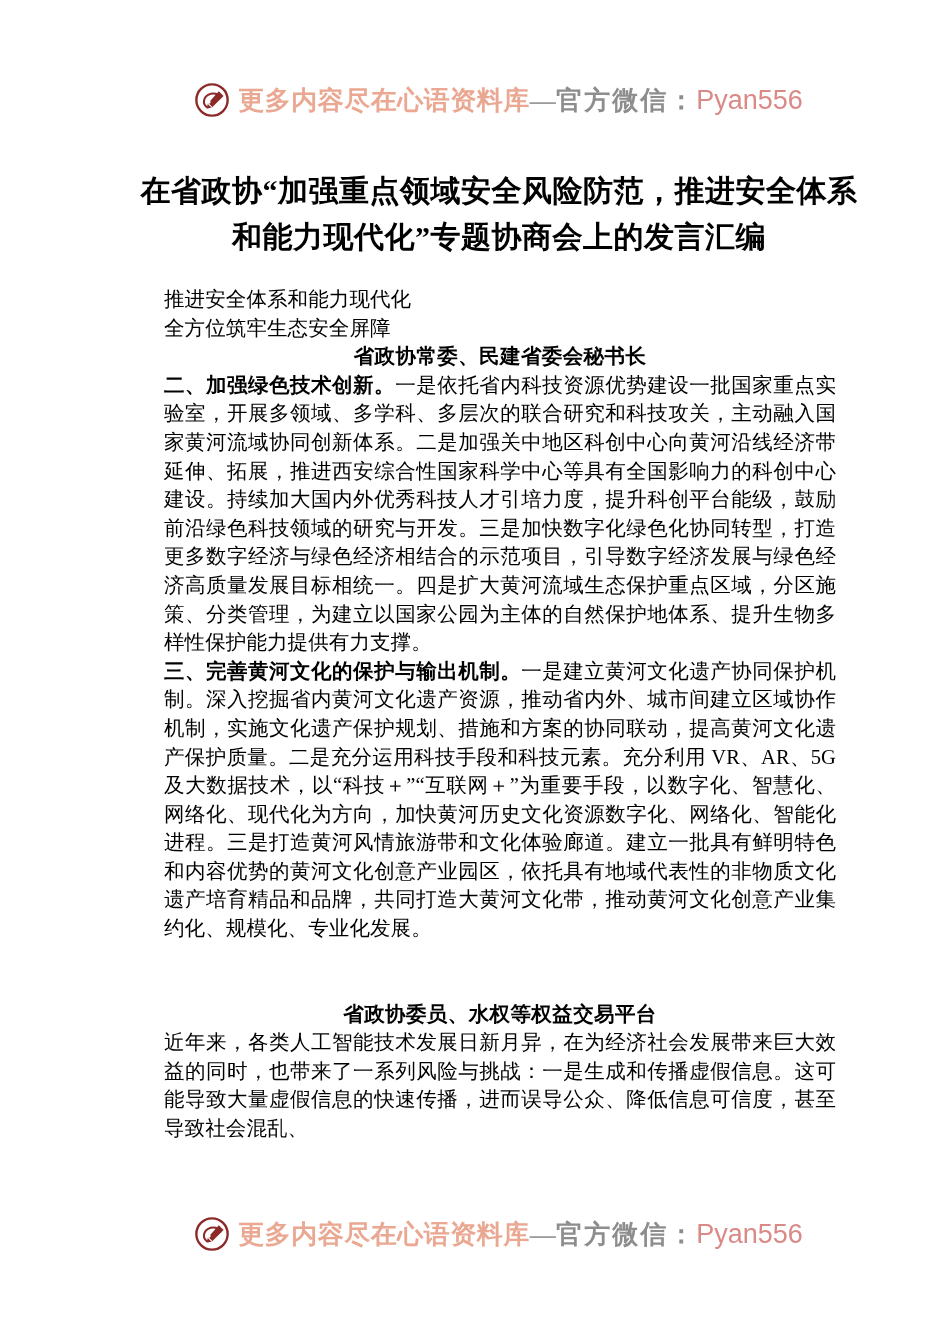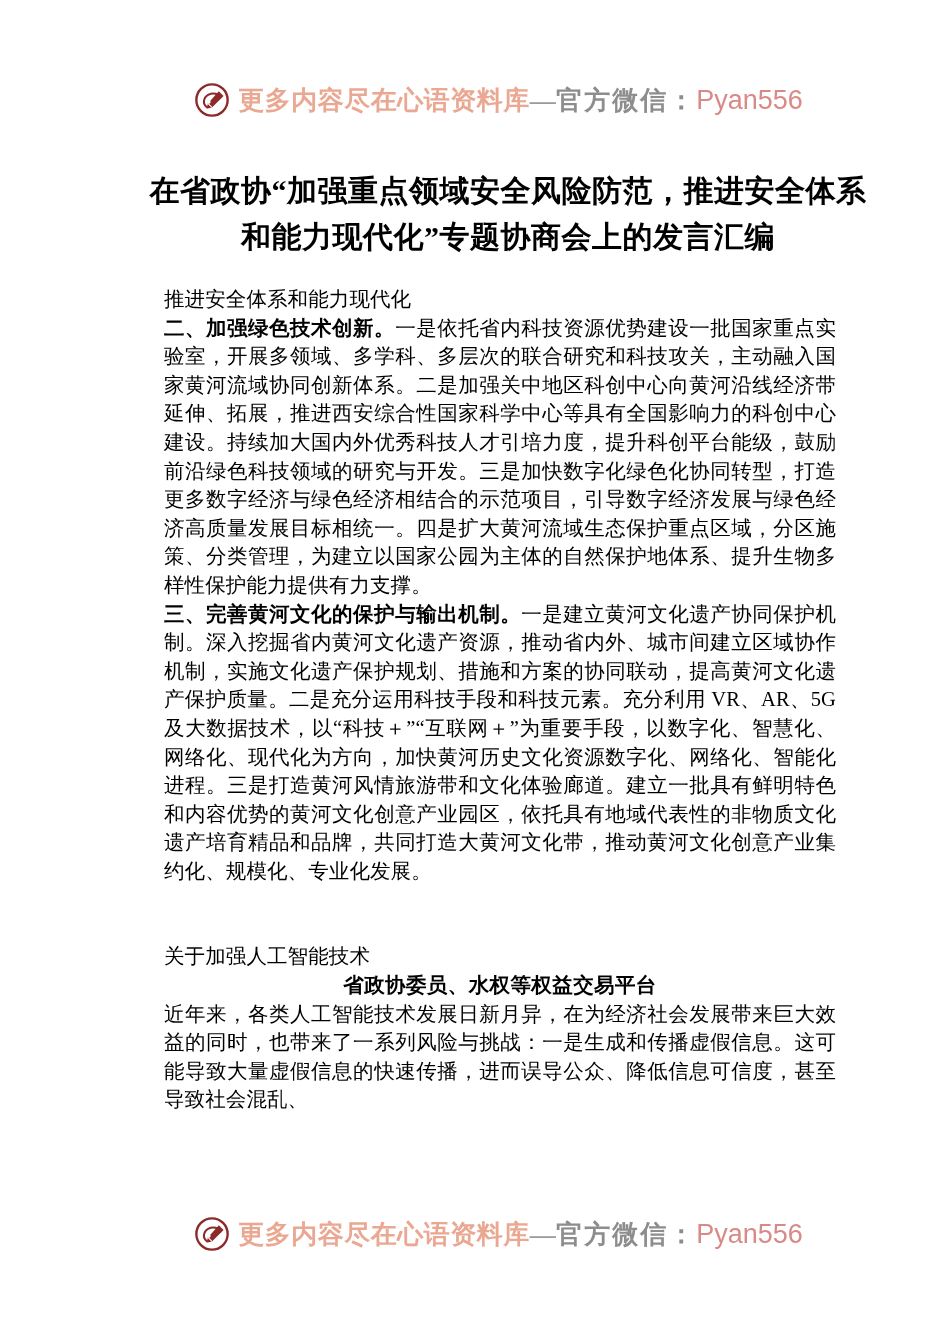--- a/index.html
+++ b/index.html
@@ -63,21 +63,21 @@
     font-family: "Liberation Sans", "DejaVu Sans", sans-serif;
     font-weight: normal;
     font-size: 27px;
     letter-spacing: 0;
   }
 
   
   .doc-title {
     position: absolute;
     top: 148px;
-    left: 124px;
+    left: 115px;
     width: 720px;
     text-align: center;
     font-size: 30px;
     font-weight: bold;
     line-height: 46px;
     letter-spacing: 0.5px;
   }
 
   
   .content {
@@ -132,31 +132,32 @@
     </svg>
     <span class="wm-text"><span class="wm-cn">更多内容尽在心语资料库</span><span class="wm-sep">—</span><span class="wm-mid">官方微信：</span><span class="wm-id">Pyan556</span></span>
   </div>
 
   <h1 class="doc-title">在省政协“加强重点领域安全风险防范，推进安全体系和能力现代化”专题协商会上的发言汇编</h1>
 
   <div class="content">
 
     <div>
       <div class="sub-title-line">推进安全体系和能力现代化</div>
+      <div class="sub-title-line">全方位筑牢生态安全屏障</div>
+      <div class="byline">省政协常委、民建省委会秘书长</div>
 
 
       <p class="para"><b class="lead">二、加强绿色技术创新。</b><span>一是依托省内科技资源优势建设一批国家重点实验室，开展多领域、多学科、多层次的联合研究和科技攻关，主动融入国家黄河流域协同创新体系。二是加强关中地区科创中心向黄河沿线经济带延伸、拓展，推进西安综合性国家科学中心等具有全国影响力的科创中心建设。持续加大国内外优秀科技人才引培力度，提升科创平台能级，鼓励前沿绿色科技领域的研究与开发。三是加快数字化绿色化协同转型，打造更多数字经济与绿色经济相结合的示范项目，引导数字经济发展与绿色经济高质量发展目标相统一。四是扩大黄河流域生态保护重点区域，分区施策、分类管理，为建立以国家公园为主体的自然保护地体系、提升生物多样性保护能力提供有力支撑。</span></p>
 
       <p class="para"><b class="lead">三、完善黄河文化的保护与输出机制。</b><span>一是建立黄河文化遗产协同保护机制。深入挖掘省内黄河文化遗产资源，推动省内外、城市间建立区域协作机制，实施文化遗产保护规划、措施和方案的协同联动，提高黄河文化遗产保护质量。二是充分运用科技手段和科技元素。充分利用 VR、AR、5G 及大数据技术，以“科技＋”“互联网＋”为重要手段，以数字化、智慧化、网络化、现代化为方向，加快黄河历史文化资源数字化、网络化、智能化进程。三是打造黄河风情旅游带和文化体验廊道。建立一批具有鲜明特色和内容优势的黄河文化创意产业园区，依托具有地域代表性的非物质文化遗产培育精品和品牌，共同打造大黄河文化带，推动黄河文化创意产业集约化、规模化、专业化发展。</span></p>
     </div>
 
     <div class="spacer-block"></div>
 
     <div>
-      <div class="sub-title-line">关于加强人工智能技术</div>
       <div class="byline">省政协委员、水权等权益交易平台</div>
 
       <p class="para"><span>近年来，各类人工智能技术发展日新月异，在为经济社会发展带来巨大效益的同时，也带来了一系列风险与挑战：一是生成和传播虚假信息。这可能导致大量虚假信息的快速传播，进而误导公众、降低信息可信度，甚至导致社会混乱、</span></p>
     </div>
 
   </div>
 
   <div class="watermark bottom">
     <svg class="wm-logo" viewBox="0 0 100 100" aria-hidden="true">
       <circle cx="50" cy="50" r="46" fill="none" stroke="#8c2a2a" stroke-width="7"></circle>

